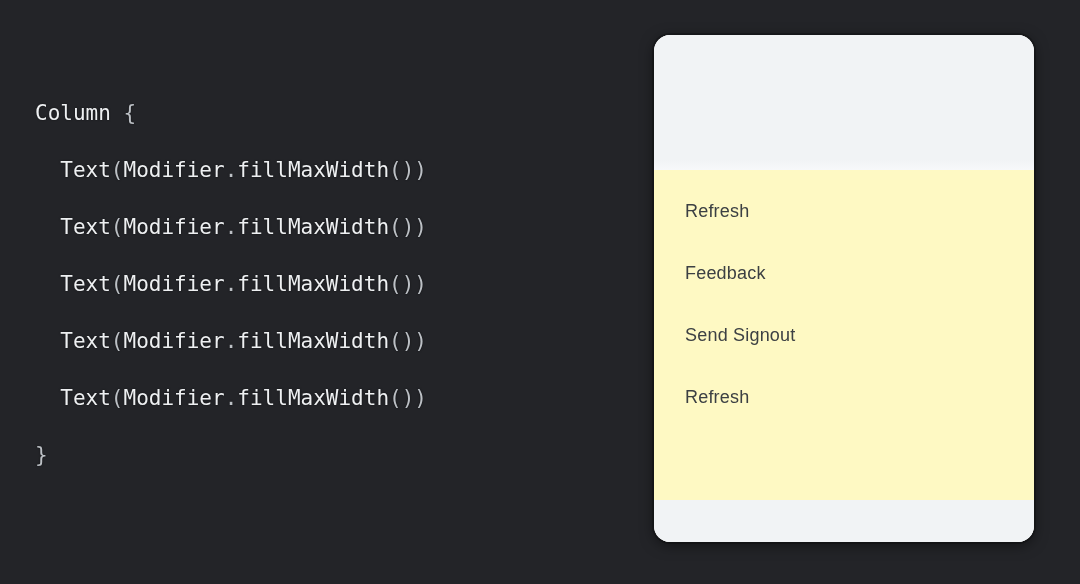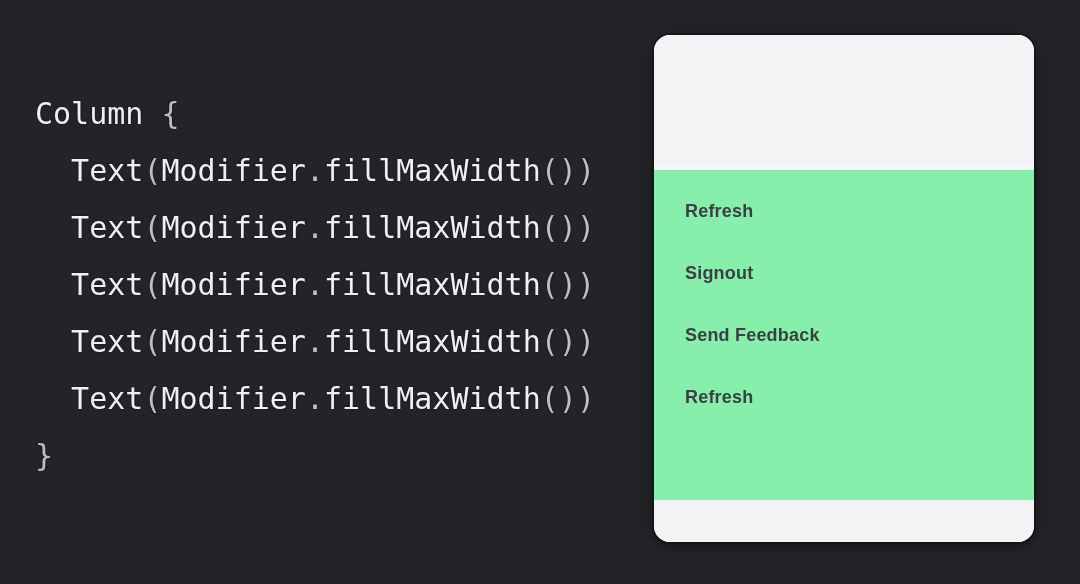--- a/index.html
+++ b/index.html
@@ -15,21 +15,21 @@
     overflow: hidden;
     font-family: "Liberation Sans", sans-serif;
   }
 
   
   .code-block {
     position: absolute;
     left: 35px;
     top: 85px;
     font-family: "DejaVu Sans Mono", "Liberation Mono", monospace;
-    font-size: 30px;
+    font-size: 21px;
     line-height: 57px;
     color: #eef0f2;
     text-shadow: 0 0 2px rgba(0,0,0,0.6);
   }
   .code-line {
     white-space: pre;
   }
   .code-line .punct {
     color: #bcc0c5;
   }
@@ -48,25 +48,24 @@
     display: flex;
     flex-direction: column;
   }
   .panel-header {
     height: 135px;
     flex: 0 0 auto;
     background: linear-gradient(to bottom, #f1f3f5 0%, #f1f3f5 92%, #f7f8fa 100%);
   }
   .menu-list {
     flex: 1 1 auto;
-    background: #86efac;
+    background: #fef9c3;
     padding: 10px 0;
     list-style: none;
     margin: 0;
-    font-weight: bold;
   }
   .menu-item {
     height: 62px;
     display: flex;
     align-items: center;
     padding-left: 31px;
     cursor: pointer;
     font-size: 18px;
     letter-spacing: 0.2px;
     color: #3c4043;
@@ -89,20 +88,20 @@
     <div class="code-line">  Text<span class="punct">(</span>Modifier<span class="punct">.</span>fillMaxWidth<span class="punct">(</span><span class="punct">)</span><span class="punct">)</span></div>
     <div class="code-line">  Text<span class="punct">(</span>Modifier<span class="punct">.</span>fillMaxWidth<span class="punct">(</span><span class="punct">)</span><span class="punct">)</span></div>
     <div class="code-line">  Text<span class="punct">(</span>Modifier<span class="punct">.</span>fillMaxWidth<span class="punct">(</span><span class="punct">)</span><span class="punct">)</span></div>
     <div class="code-line"><span class="punct">}</span></div>
   </div>
 
   <div class="menu-panel">
     <div class="panel-header"></div>
     <ul class="menu-list">
       <li class="menu-item">Refresh</li>
-      <li class="menu-item">Signout</li>
-      <li class="menu-item">Send Feedback</li>
+      <li class="menu-item">Feedback</li>
+      <li class="menu-item">Send Signout</li>
       <li class="menu-item">Refresh</li>
     </ul>
     <div class="panel-footer"></div>
   </div>
 
 </div>
 
 </body></html>

